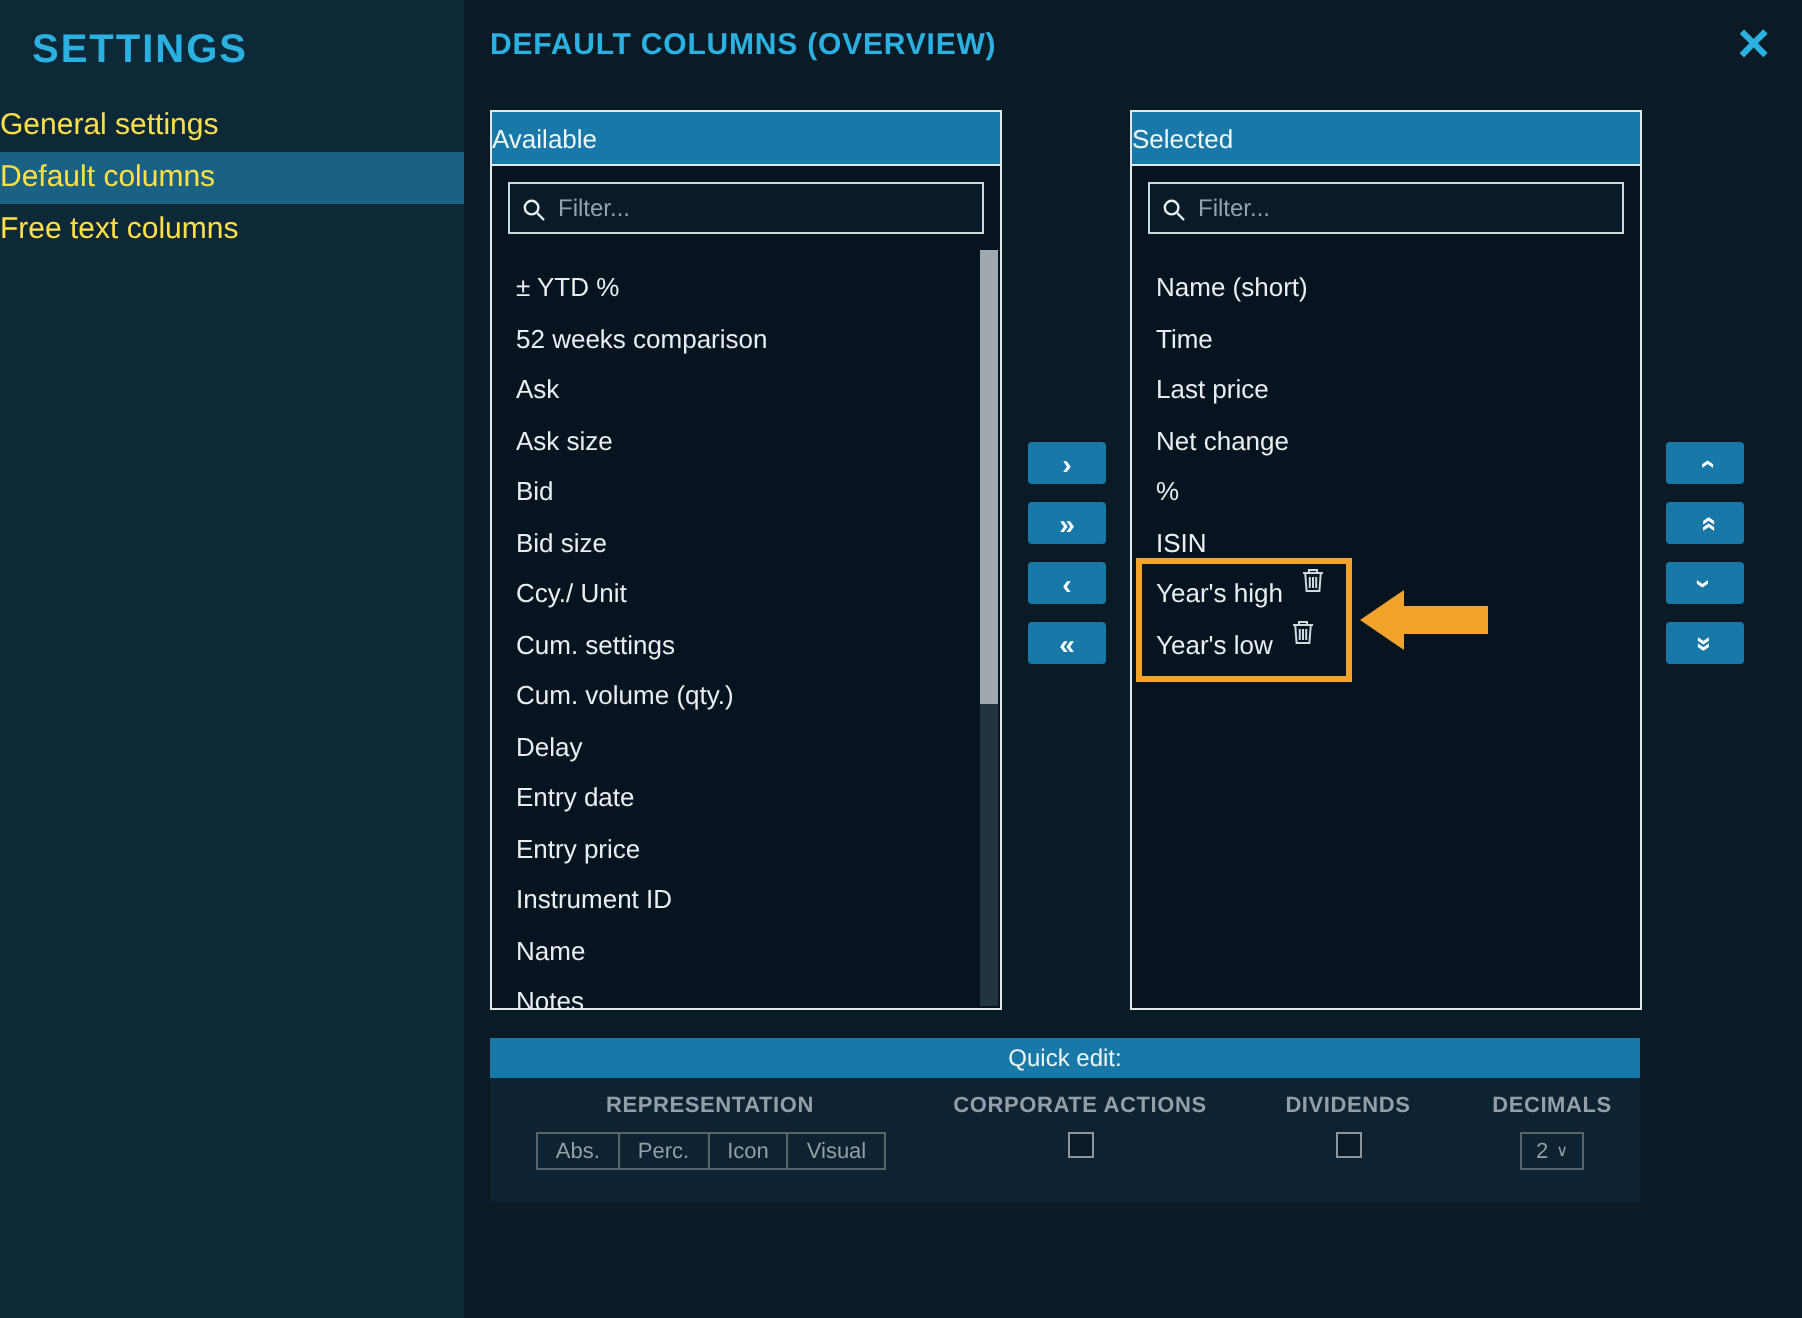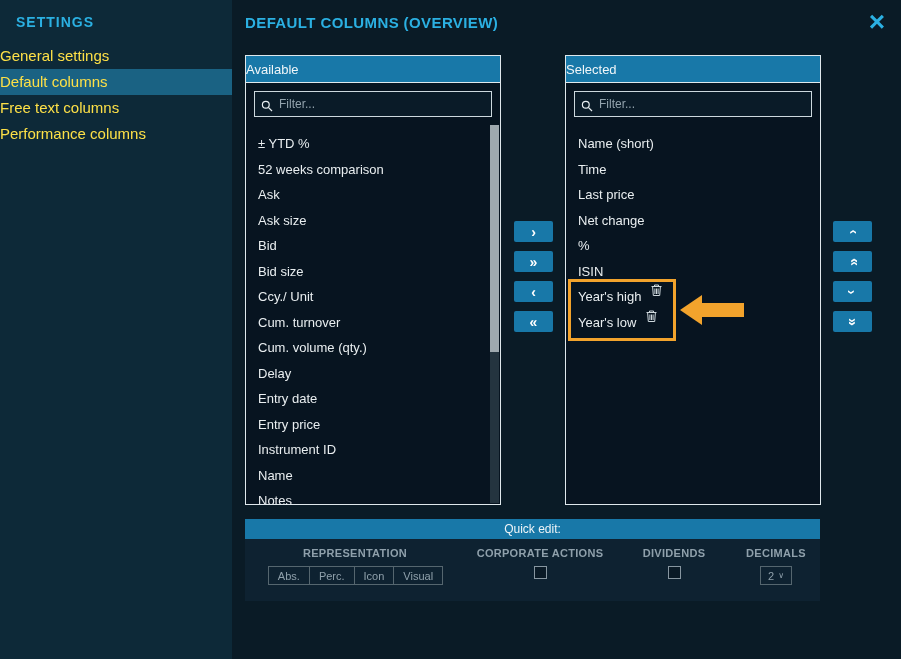--- a/index.html
+++ b/index.html
@@ -2,21 +2,21 @@
 <html><head>
 <meta charset="utf-8">
 <style>
   *{box-sizing:border-box;margin:0;padding:0}
   html,body{background:#08141d}
   body{font-family:"Liberation Sans",sans-serif}
   .app{position:relative;width:901px;height:659px;background:#0a1b26;overflow:hidden}
 
   
   .sidebar{position:absolute;left:0;top:0;width:232px;height:100%;background:#0d2938}
-  .sidebar-title{padding:14px 16px 13px;color:#2bb0e2;font-size:14px;font-weight:bold;letter-spacing:1px}
+  .sidebar-title{padding:14px 16px 13px;color:#2bb0e2;font-size:20px;font-weight:bold;letter-spacing:1px}
   .side-item{height:26px;line-height:26px;padding-left:0;color:#fde047;font-size:15px;cursor:pointer;white-space:nowrap}
   .side-item.active{background:#1a6283}
 
   
   .dialog-title{position:absolute;left:245px;top:14px;color:#2bb0e2;font-size:15px;font-weight:bold;letter-spacing:.4px}
   .close-btn{position:absolute;right:16px;top:8px;color:#2bb0e2;font-size:28px;line-height:1;cursor:pointer;font-weight:bold}
 
   
   .panel{position:absolute;top:55px;width:256px}
   .panel-available{left:245px}
@@ -70,21 +70,20 @@
 <body>
 
 <div class="app">
 
   <div class="sidebar">
     <div class="sidebar-title">SETTINGS</div>
     <div id="sidebar-menu">
         <div class="side-item">General settings</div>
         <div class="side-item active">Default columns</div>
         <div class="side-item">Free text columns</div>
-        <div class="side-item">Performance columns</div>
       </div>
   </div>
 
   <div class="dialog-title">DEFAULT COLUMNS (OVERVIEW)</div>
   <div class="close-btn">×</div>
 
   <div class="panel panel-available">
     <div class="panel-header">Available</div>
     <div class="panel-box">
       <div class="filter-wrap">
@@ -97,21 +96,21 @@
         <input class="filter-input" placeholder="Filter..." style="">
       </div>
       <div class="list" id="available-list">
           <div class="list-item">± YTD %</div>
           <div class="list-item">52 weeks comparison</div>
           <div class="list-item">Ask</div>
           <div class="list-item">Ask size</div>
           <div class="list-item">Bid</div>
           <div class="list-item">Bid size</div>
           <div class="list-item">Ccy./ Unit</div>
-          <div class="list-item">Cum. turnover</div>
+          <div class="list-item">Cum. settings</div>
           <div class="list-item">Cum. volume (qty.)</div>
           <div class="list-item">Delay</div>
           <div class="list-item">Entry date</div>
           <div class="list-item">Entry price</div>
           <div class="list-item">Instrument ID</div>
           <div class="list-item">Name</div>
           <div class="list-item">Notes</div>
         </div>
       <div class="scrollbar">
           <div class="scroll-thumb"></div>

